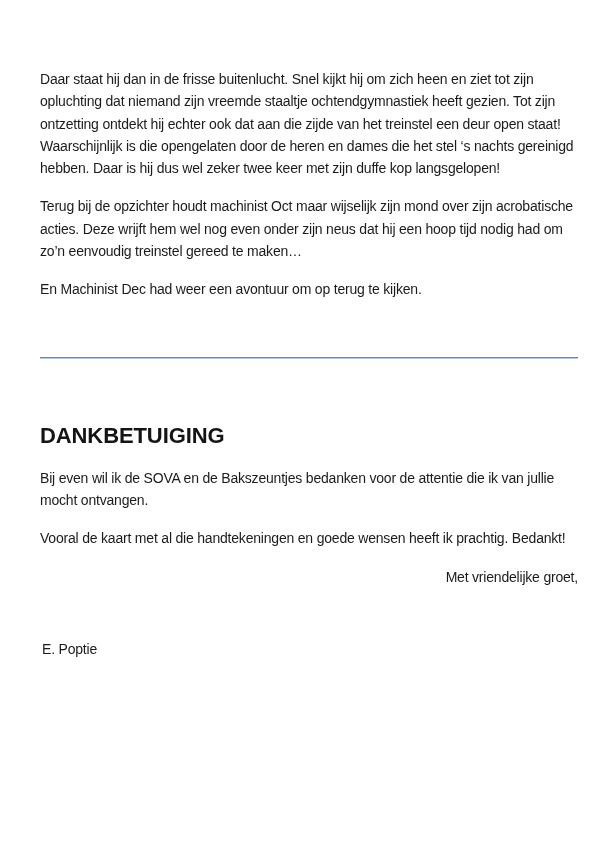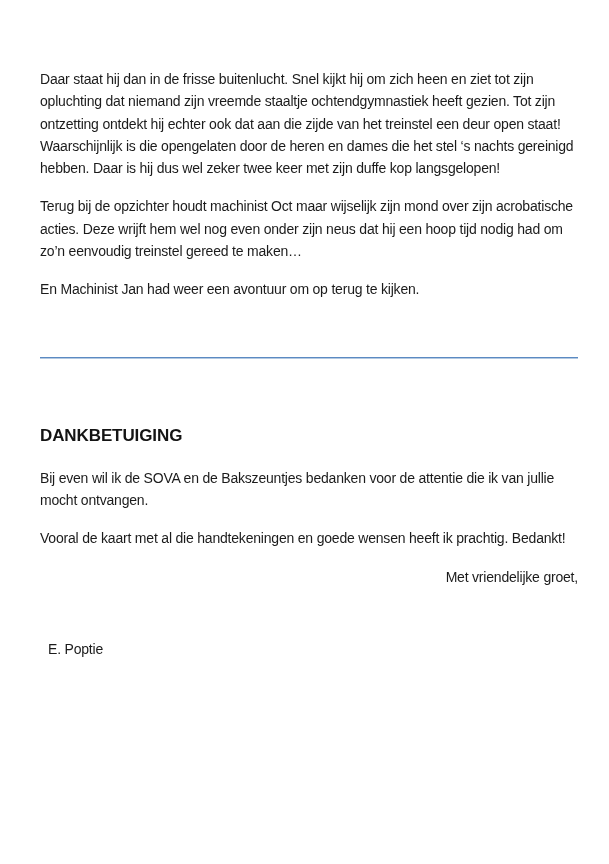--- a/index.html
+++ b/index.html
@@ -26,43 +26,43 @@
   }
   .divider {
     height: 2px;
     width: 100%;
     margin: 56px 0 0 0;
     background: linear-gradient(to bottom, #5b8ac2 0%, #5b8ac2 50%, #b3c9e2 50%, #b3c9e2 100%);
     border: none;
   }
   .heading {
     margin: 64px 0 18px 0;
-    font-size: 17px;
+    font-size: 22px;
     line-height: 26px;
     font-weight: bold;
     color: #141414;
     letter-spacing: -0.1px;
   }
   .closing {
     margin-bottom: 0;
     text-align: right;
   }
   .signature {
-    margin: 50px 0 0 8px;
+    margin: 50px 0 0 2px;
   }
 </style>
 </head>
 <body>
 
 <div class="page">
 
   <section class="story">
     <p class="para">Daar staat hij dan in de frisse buitenlucht. Snel kijkt hij om zich heen en ziet tot zijn opluchting dat niemand zijn vreemde staaltje ochtendgymnastiek heeft gezien. Tot zijn ontzetting ontdekt hij echter ook dat aan die zijde van het treinstel een deur open staat! Waarschijnlijk is die opengelaten door de heren en dames die het stel ‘s nachts gereinigd hebben. Daar is hij dus wel zeker twee keer met zijn duffe kop langsgelopen!</p>
     <p class="para">Terug bij de opzichter houdt machinist Oct maar wijselijk zijn mond over zijn acrobatische acties. Deze wrijft hem wel nog even onder zijn neus dat hij een hoop tijd nodig had om zo’n eenvoudig treinstel gereed te maken…</p>
-    <p class="para">En Machinist Jan had weer een avontuur om op terug te kijken.</p>
+    <p class="para">En Machinist Dec had weer een avontuur om op terug te kijken.</p>
   </section>
 
   <div class="divider"></div>
 
   <section class="ack">
     <h1 class="heading">DANKBETUIGING</h1>
     <p class="para">Bij even wil ik de SOVA en de Bakszeuntjes bedanken voor de attentie die ik van jullie mocht ontvangen.</p>
     <p class="para">Vooral de kaart met al die handtekeningen en goede wensen heeft ik prachtig. Bedankt!</p>
     <p class="para closing">Met vriendelijke groet,</p>
     <p class="para signature">E. Poptie</p>

